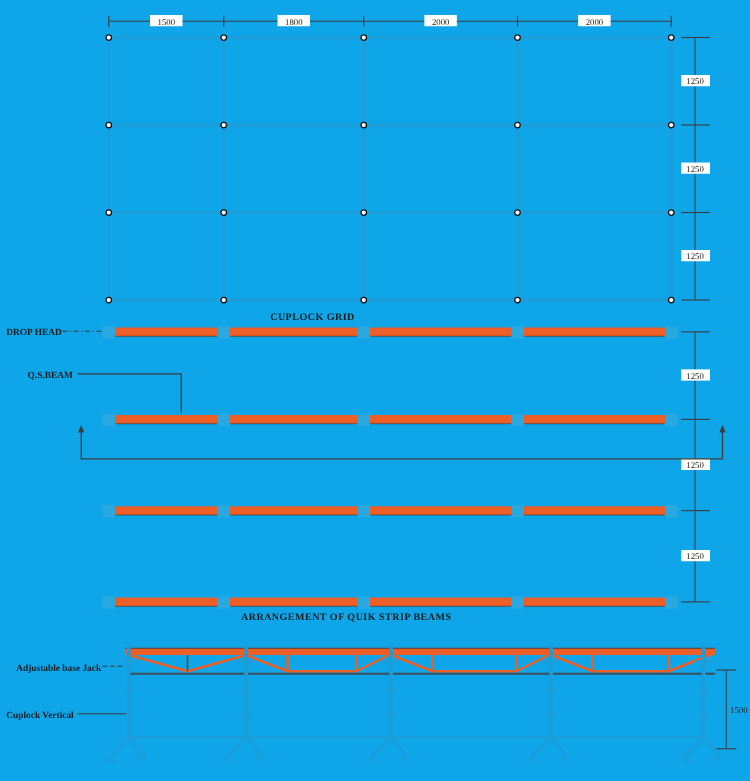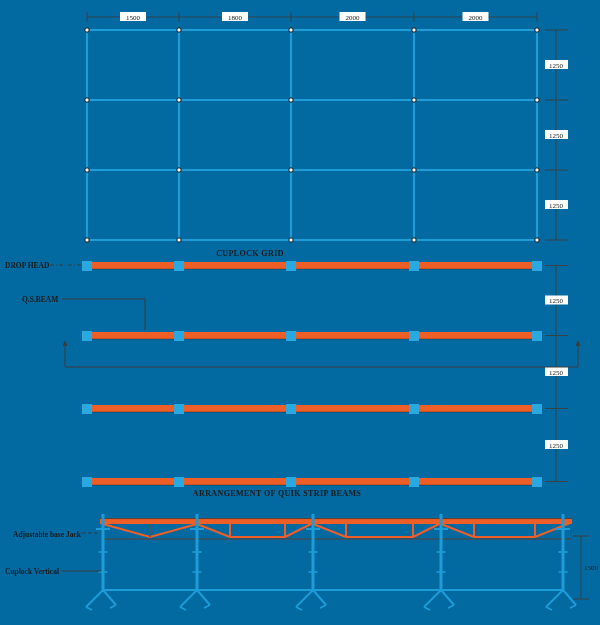--- a/index.html
+++ b/index.html
@@ -1,16 +1,16 @@
 <!DOCTYPE html>
 <html><head>
 <meta charset="utf-8">
 <style>
   html,body{margin:0;padding:0;background:#ffffff;}
-  .page{position:relative;width:600px;height:625px;background:#0369a1;overflow:hidden;
+  .page{position:relative;width:600px;height:625px;background:#0ea5e9;overflow:hidden;
         font-family:"Liberation Serif", serif;}
   svg{display:block;}
   .title{font-family:"Liberation Serif", serif;font-size:8px;font-weight:bold;
          letter-spacing:.4px;fill:#1b1b1b;}
   .label{font-family:"Liberation Serif", serif;font-size:7.5px;font-weight:bold;fill:#1b1b1b;}
   .dim{font-family:"Liberation Serif", serif;font-size:7px;fill:#232323;}
 </style>
 </head>
 <body>
 

